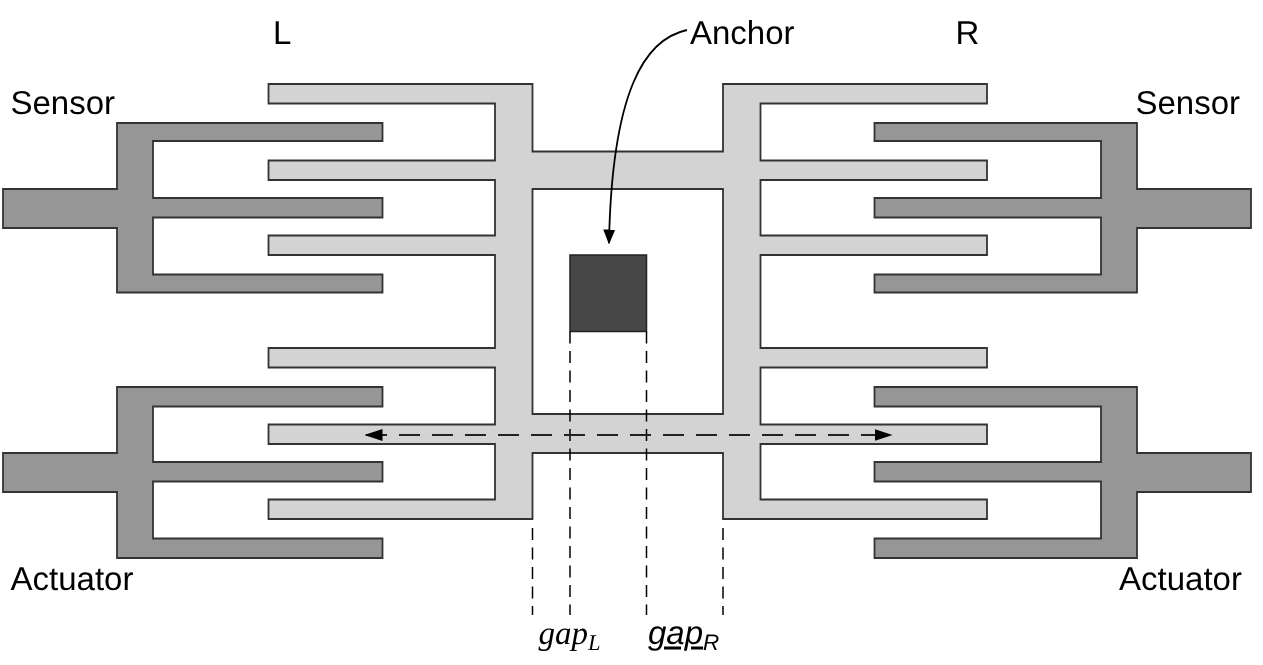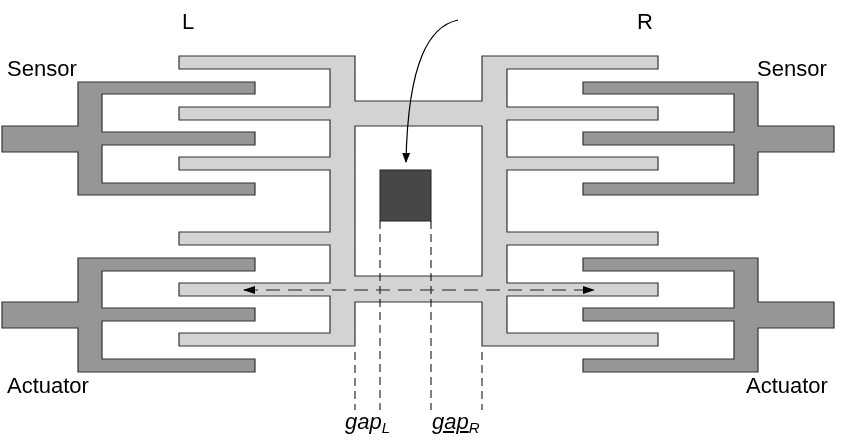--- a/index.html
+++ b/index.html
@@ -46,24 +46,25 @@
       <line x1="380" y1="221" x2="380" y2="410"></line>
       <line x1="431" y1="221" x2="431" y2="410"></line>
       <line x1="482" y1="352" x2="482" y2="410"></line>
     </g>
 
     <line x1="244" y1="290" x2="594" y2="290" stroke="#222" stroke-width="1.2" stroke-dasharray="14,8" marker-start="url(#arrowStart)" marker-end="url(#arrowEnd)"></line>
   </svg>
 
   <div class="lbl" style="left:182px; top:11px;">L</div>
   <div class="lbl" style="left:637px; top:11px;">R</div>
+  <div class="lbl" style="left:460px; top:11px;">Anchor</div>
   <div class="lbl" style="left:7px; top:58px;">Sensor</div>
   <div class="lbl" style="left:757px; top:58px;">Sensor</div>
   <div class="lbl" style="left:7px; top:375px;">Actuator</div>
   <div class="lbl" style="left:746px; top:375px;">Actuator</div>
 
-  <div class="lbl gap" style="left:345px; top:411px;">
+  <div class="lbl gap" style="left:359px; top:411px;font-family:Liberation Serif, serif;">
     <span>gap</span><sub>L</sub>
   </div>
   <div class="lbl gap" style="left:432px; top:411px;text-decoration:underline;">
     <span>gap</span><sub>R</sub>
   </div>
 </div>
 
 </body></html>

